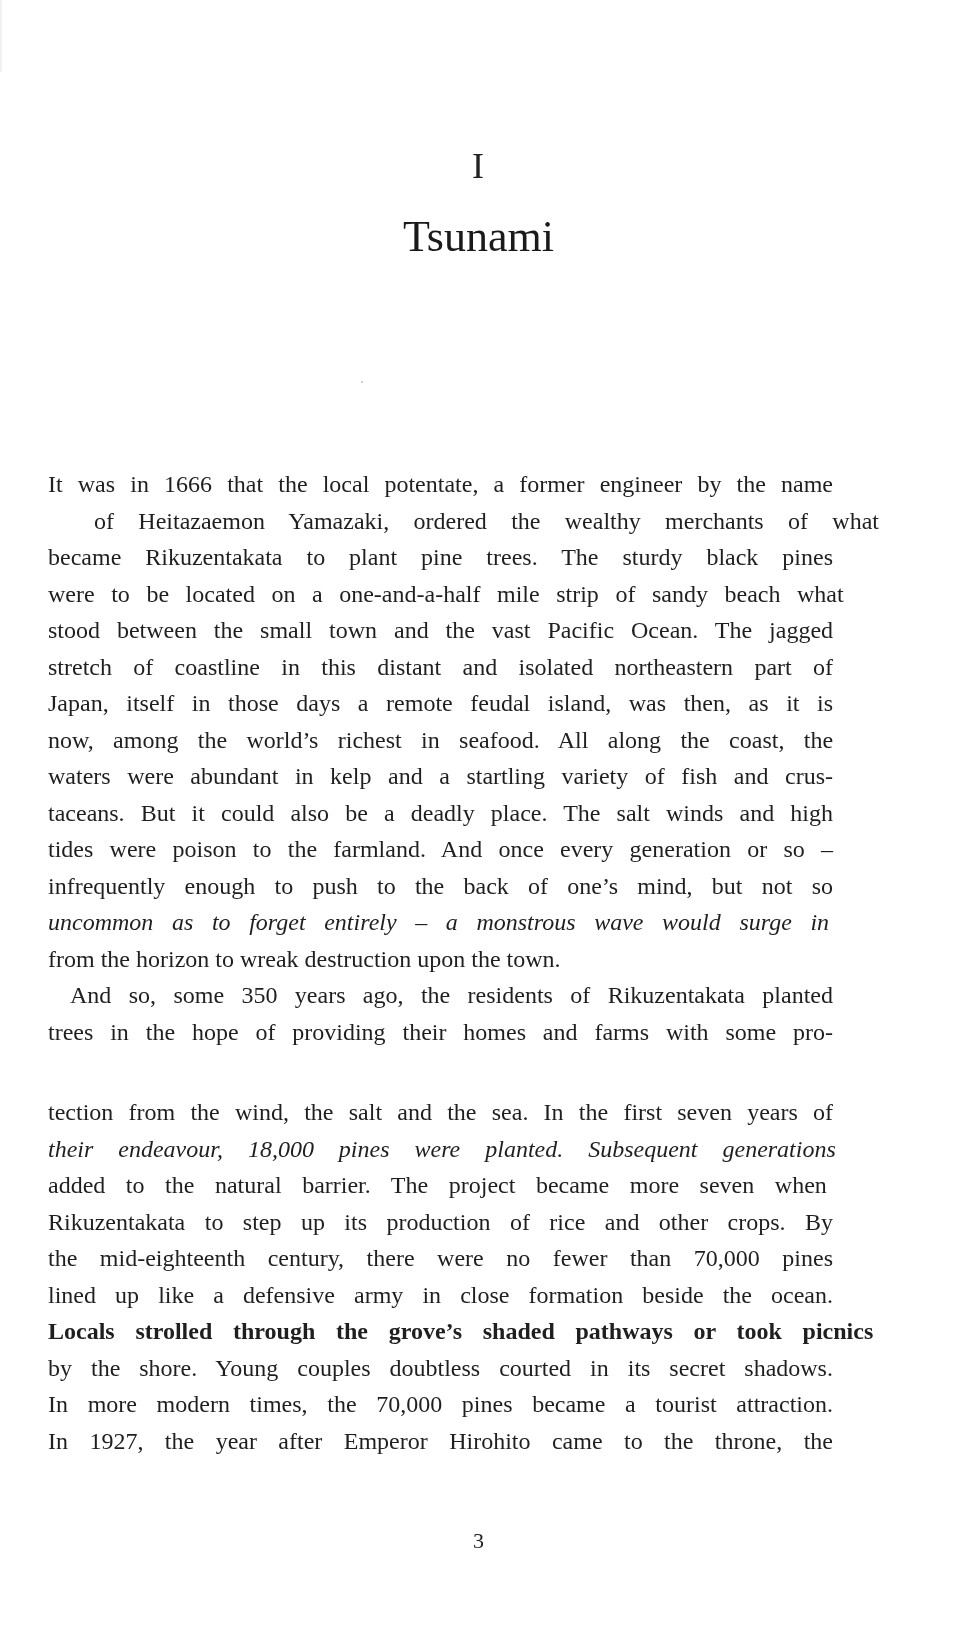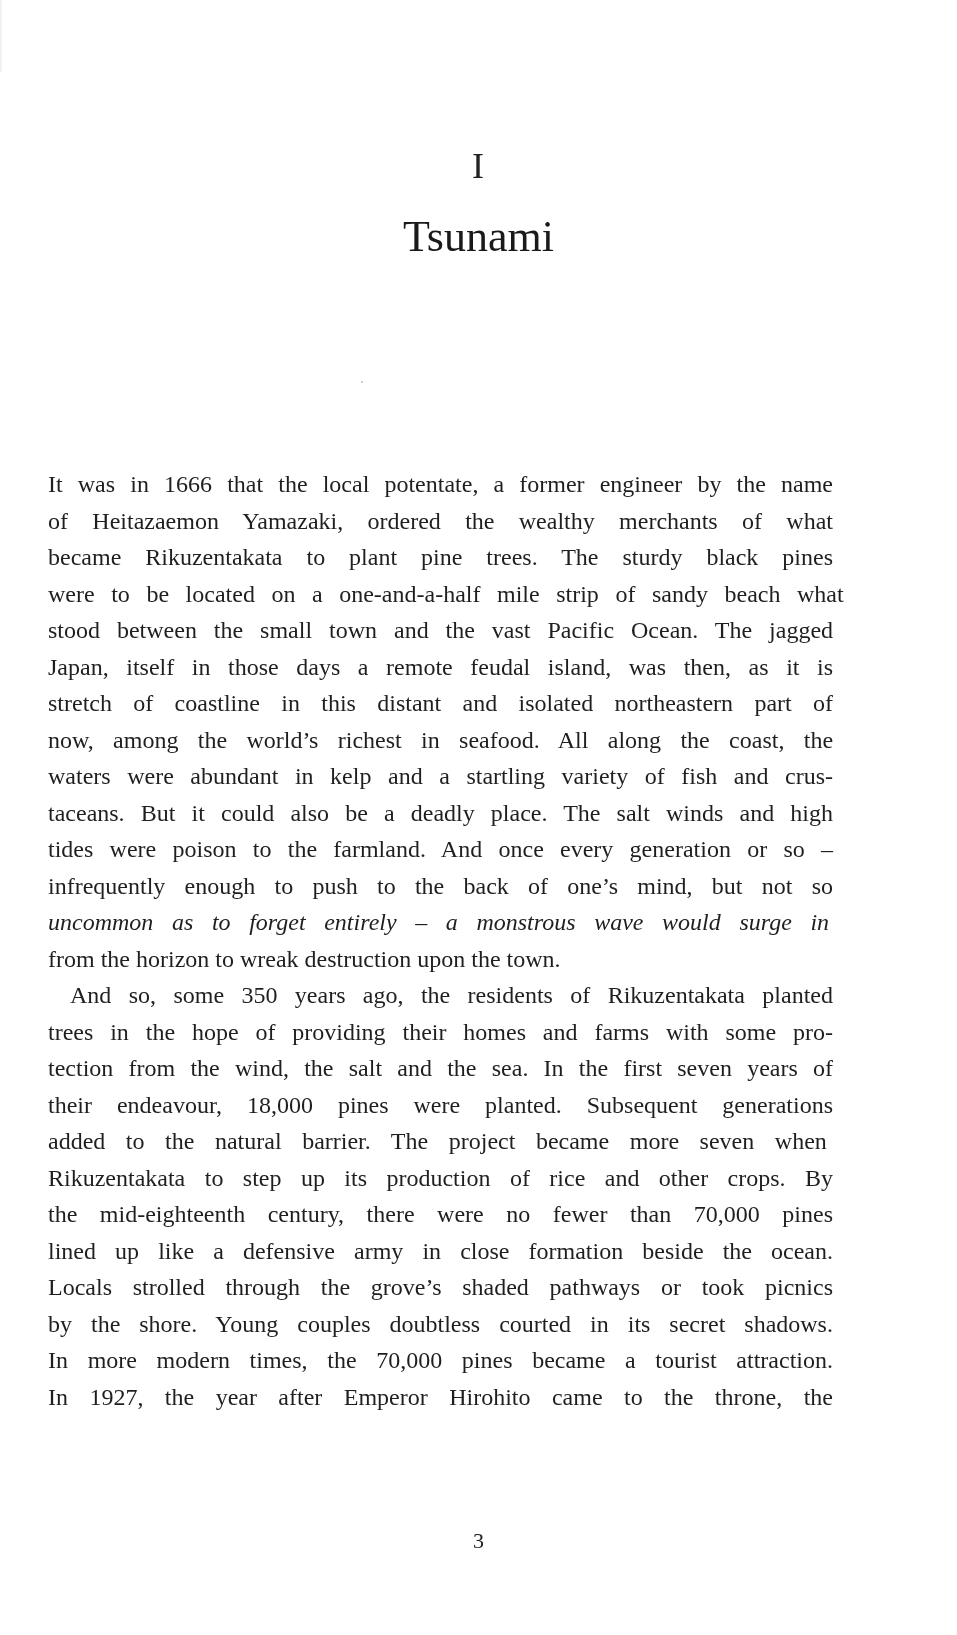--- a/index.html
+++ b/index.html
@@ -99,44 +99,44 @@
   <div class="scan-edge"></div>
 
   <div class="chapter-number">I</div>
   <div class="chapter-title">Tsunami</div>
 
   <div class="speck"></div>
 
   <div class="body-text" id="body-text">
       <div>
         <span class="line" style="word-spacing: 9.12px; text-align-last: left; text-align: left;">It was in 1666 that the local potentate, a former engineer by the name</span>
-        <span class="line" style="word-spacing: 18.32px; text-align-last: left; text-align: left;">of Heitazaemon Yamazaki, ordered the wealthy merchants of what</span>
+        <span class="line" style="word-spacing: 18.32px; text-align-last: left; text-align: left; margin-left: 46px;">of Heitazaemon Yamazaki, ordered the wealthy merchants of what</span>
         <span class="line" style="word-spacing: 17.96px; text-align-last: left; text-align: left;">became Rikuzentakata to plant pine trees. The sturdy black pines</span>
         <span class="line" style="word-spacing: 10.55px; text-align-last: left; text-align: left;">were to be located on a one-and-a-half mile strip of sandy beach what</span>
         <span class="line" style="word-spacing: 10.94px; text-align-last: left; text-align: left;">stood between the small town and the vast Pacific Ocean. The jagged</span>
+        <span class="line" style="word-spacing: 15.32px; text-align-last: left; text-align: left;">stretch of coastline in this distant and isolated northeastern part of</span>
         <span class="line" style="word-spacing: 11.58px; text-align-last: left; text-align: left;">Japan, itself in those days a remote feudal island, was then, as it is</span>
-        <span class="line" style="word-spacing: 15.32px; text-align-last: left; text-align: left;">stretch of coastline in this distant and isolated northeastern part of</span>
         <span class="line" style="word-spacing: 13.34px; text-align-last: left; text-align: left;">now, among the world’s richest in seafood. All along the coast, the</span>
         <span class="line" style="word-spacing: 10.55px; text-align-last: left; text-align: left;">waters were abundant in kelp and a startling variety of fish and crus-</span>
         <span class="line" style="word-spacing: 10.12px; text-align-last: left; text-align: left;">taceans. But it could also be a deadly place. The salt winds and high</span>
         <span class="line" style="word-spacing: 10.27px; text-align-last: left; text-align: left;">tides were poison to the farmland. And once every generation or so –</span>
         <span class="line" style="word-spacing: 13.26px; text-align-last: left; text-align: left;">infrequently enough to push to the back of one’s mind, but not so</span>
         <span class="line" style="word-spacing: 12.61px; text-align-last: left; text-align: left; font-style: italic;">uncommon as to forget entirely – a monstrous wave would surge in</span>
         <span class="line last">from the horizon to wreak destruction upon the town.</span>
       </div>
       <div>
         <span class="line indent" style="word-spacing: 11.38px; text-align-last: left; text-align: left;">And so, some 350 years ago, the residents of Rikuzentakata planted</span>
         <span class="line" style="word-spacing: 10.87px; text-align-last: left; text-align: left;">trees in the hope of providing their homes and farms with some pro-</span>
-        <span class="line" style="word-spacing: 9.23px; text-align-last: left; text-align: left;">tection from the wind, the salt and the sea. In the first seven years of</span>
-        <span class="line" style="word-spacing: 18.97px; text-align-last: left; text-align: right;">their endeavour, 18,000 pines were planted. Subsequent generations</span>
+        <span class="line" style="word-spacing: 9.23px; text-align-last: left; text-align: left; margin-top: 44px;">tection from the wind, the salt and the sea. In the first seven years of</span>
+        <span class="line" style="word-spacing: 18.97px; text-align-last: left; text-align: right; font-style: italic;">their endeavour, 18,000 pines were planted. Subsequent generations</span>
         <span class="line" style="word-spacing: 14.55px; text-align-last: left; text-align: left;">added to the natural barrier. The project became more seven when</span>
         <span class="line" style="word-spacing: 13.44px; text-align-last: left; text-align: left;">Rikuzentakata to step up its production of rice and other crops. By</span>
         <span class="line" style="word-spacing: 16.53px; text-align-last: left; text-align: left;">the mid-eighteenth century, there were no fewer than 70,000 pines</span>
         <span class="line" style="word-spacing: 13.08px; text-align-last: left; text-align: left;">lined up like a defensive army in close formation beside the ocean.</span>
-        <span class="line" style="word-spacing: 14.72px; text-align-last: left; text-align: left;">Locals strolled through the grove’s shaded pathways or took picnics</span>
+        <span class="line" style="word-spacing: 14.72px; text-align-last: left; text-align: left; font-weight: bold;">Locals strolled through the grove’s shaded pathways or took picnics</span>
         <span class="line" style="word-spacing: 12.97px; text-align-last: left; text-align: left;">by the shore. Young couples doubtless courted in its secret shadows.</span>
         <span class="line" style="word-spacing: 13.65px; text-align-last: left; text-align: left;">In more modern times, the 70,000 pines became a tourist attraction.</span>
         <span class="line" style="word-spacing: 15.44px; text-align-last: left; text-align: left;">In 1927, the year after Emperor Hirohito came to the throne, the</span>
       </div>
     </div>
 
   <div class="page-number">3</div>
 </div>
 
 </body></html>

